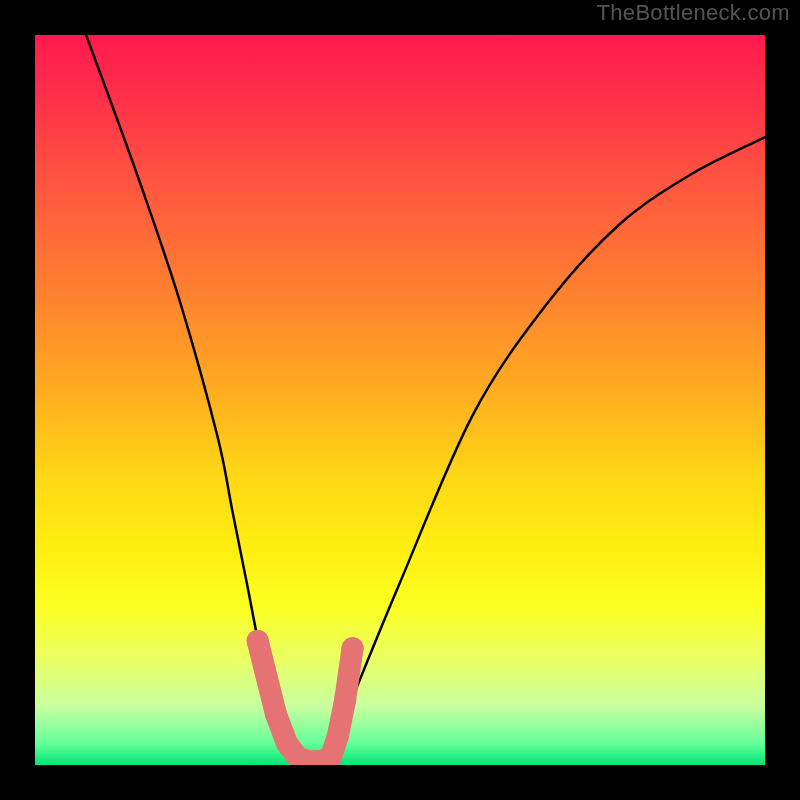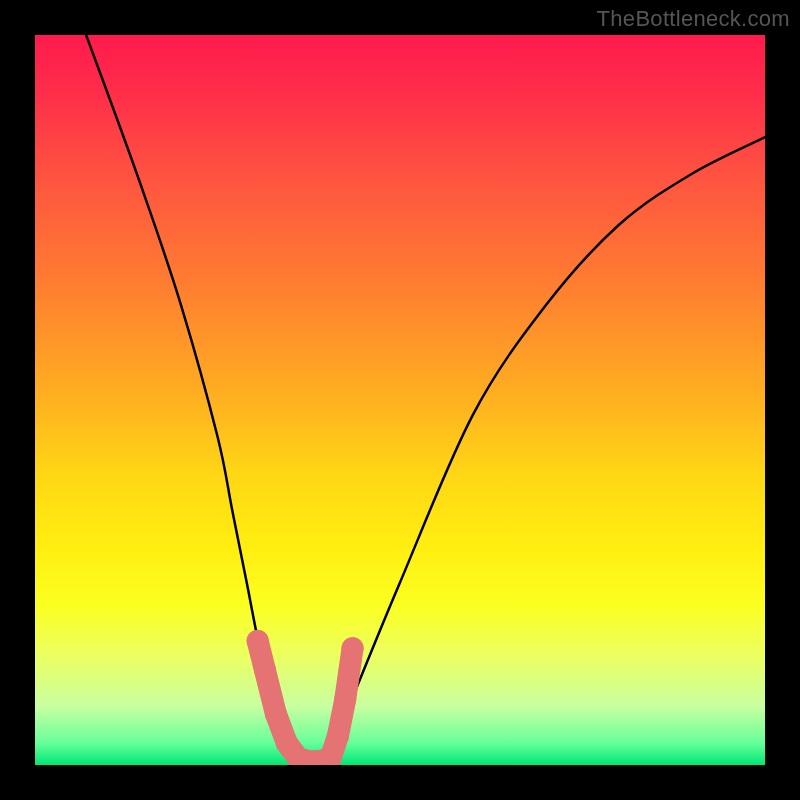--- a/index.html
+++ b/index.html
@@ -23,21 +23,21 @@
       #fbff20 78%,
       #ecff60 85%,
       #c8ffa0 92%,
       #66ff99 97%,
       #00e676 100%
     );
   }
   
   .watermark {
     position: absolute;
-    top: 6px;
+    top: 0;
     right: 10px;
     color: #555;
     font-size: 22px;
     font-weight: 500;
     letter-spacing: 0.3px;
   }
   
   svg.curve {
     position: absolute;
     left: 0; top: 0;

